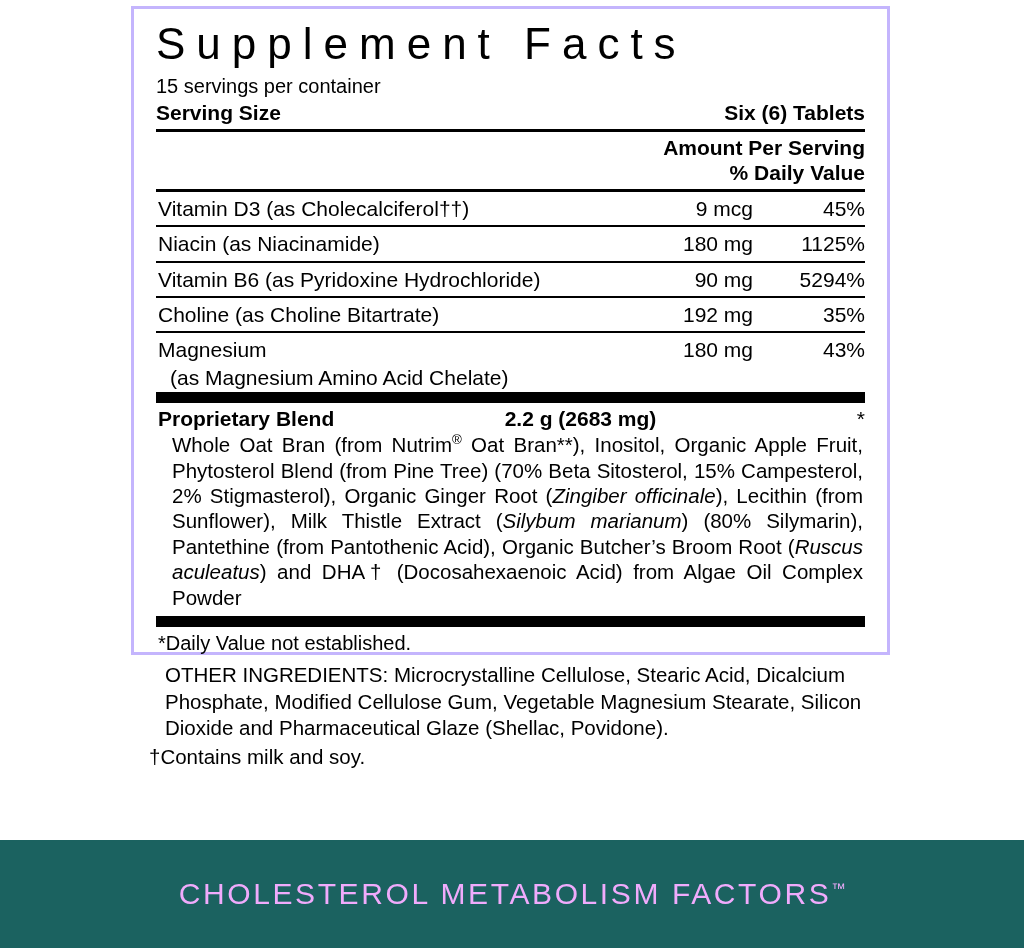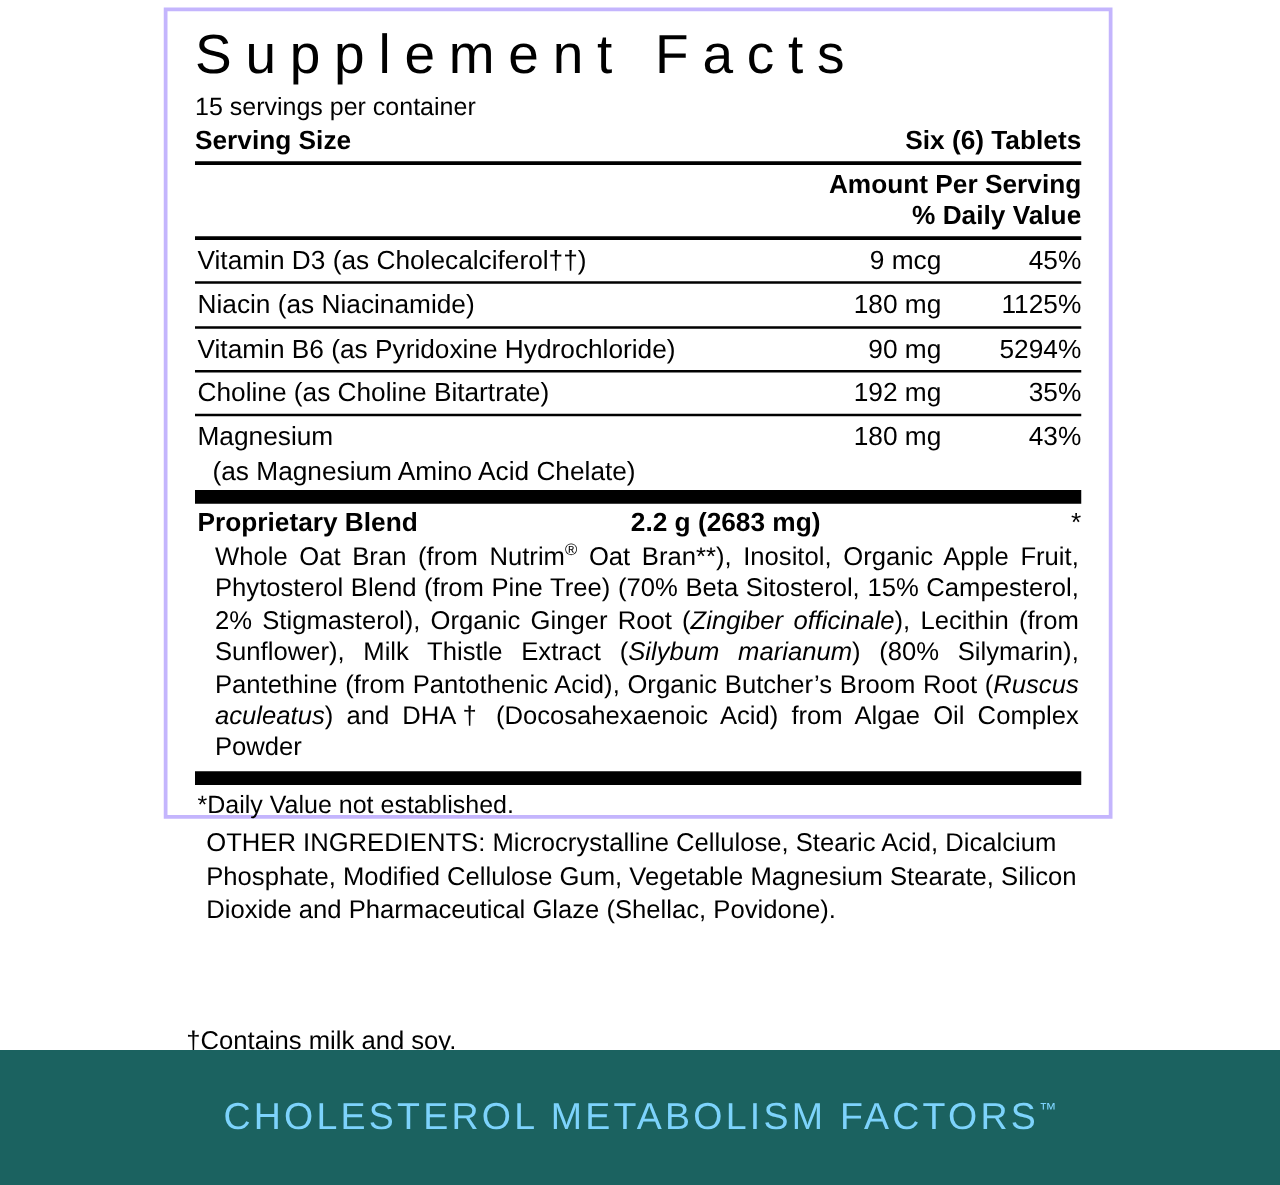--- a/index.html
+++ b/index.html
@@ -118,40 +118,40 @@
     position: absolute;
     left: 165px;
     top: 662px;
     width: 740px;
     font-size: 20.5px;
     line-height: 1.3;
   }
   .contains {
     position: absolute;
     left: 149px;
-    top: 820px;
+    top: 744px;
     width: 740px;
     font-size: 20.5px;
     line-height: 1.3;
   }
 
   
   .footer {
     position: absolute;
     left: 0;
     top: 840px;
     width: 1024px;
     height: 108px;
     background: #1b6260;
     display: flex;
     align-items: center;
     justify-content: center;
   }
   .footer-text {
-    color: #7dd3fc;
+    color: #f0abfc;
     font-size: 30px;
     letter-spacing: 2.6px;
     white-space: nowrap;
   }
   .footer-text .tm {
     font-size: 14px;
     vertical-align: super;
     letter-spacing: 0;
   }
 </style>

